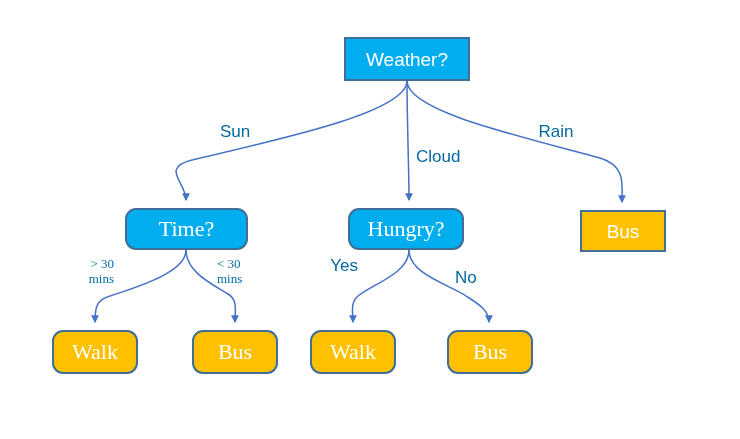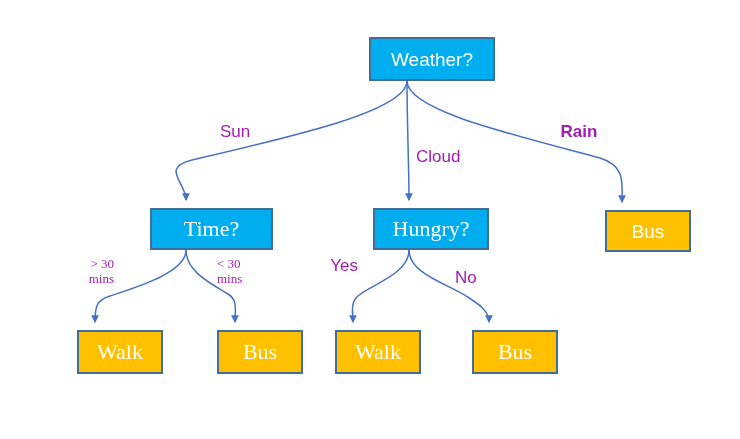--- a/index.html
+++ b/index.html
@@ -26,39 +26,39 @@
   .node {
     position: absolute;
     box-sizing: border-box;
     display: flex;
     align-items: center;
     justify-content: center;
     border: 2px solid #3F6E98;
     color: #ffffff;
     line-height: 1;
     white-space: nowrap;
-    margin-left: 25px;
   }
   .node.decision {
     background: #00AEEF;
   }
   .node.outcome {
     background: #FFC000;
   }
   .node.sans {
     font-family: "Liberation Sans", sans-serif;
     font-size: 19px;
   }
   .node.serif {
     font-family: "Liberation Serif", serif;
     font-size: 22px;
+    border-radius: 11px;
   }
   .edge-label {
     position: absolute;
-    color: #a21caf;
+    color: #0369a1;
     line-height: 1.18;
     white-space: pre-line;
   }
   .edge-label.sans {
     font-family: "Liberation Sans", sans-serif;
     font-size: 17px;
   }
   .edge-label.serif {
     font-family: "Liberation Serif", serif;
     font-size: 13px;
@@ -95,21 +95,21 @@
       <div class="node decision serif" style="left: 348px; top: 208px; width: 116px; height: 42px;">Hungry?</div>
       <div class="node outcome sans" style="left: 580px; top: 210px; width: 86px; height: 42px;">Bus</div>
       <div class="node outcome serif" style="left: 52px; top: 330px; width: 86px; height: 44px;">Walk</div>
       <div class="node outcome serif" style="left: 192px; top: 330px; width: 86px; height: 44px;">Bus</div>
       <div class="node outcome serif" style="left: 310px; top: 330px; width: 86px; height: 44px;">Walk</div>
       <div class="node outcome serif" style="left: 447px; top: 330px; width: 86px; height: 44px;">Bus</div>
     </div>
   <div id="label-layer">
       <div class="edge-label sans lbl-center" style="left: 205px; top: 122px; width: 60px;">Sun</div>
       <div class="edge-label sans lbl-left" style="left: 416px; top: 147px; width: 70px;">Cloud</div>
-      <div class="edge-label sans lbl-center" style="left: 548px; top: 122px; width: 62px; font-weight: bold;">Rain</div>
+      <div class="edge-label sans lbl-center" style="left: 525px; top: 122px; width: 62px;">Rain</div>
       <div class="edge-label serif lbl-right" style="left: 38px; top: 256px; width: 76px;">&gt; 30
 mins</div>
       <div class="edge-label serif lbl-left" style="left: 217px; top: 256px; width: 76px;">&lt; 30
 mins</div>
       <div class="edge-label sans lbl-right" style="left: 310px; top: 256px; width: 48px;">Yes</div>
       <div class="edge-label sans lbl-left" style="left: 455px; top: 268px; width: 46px;">No</div>
     </div>
 
 </div>
 

